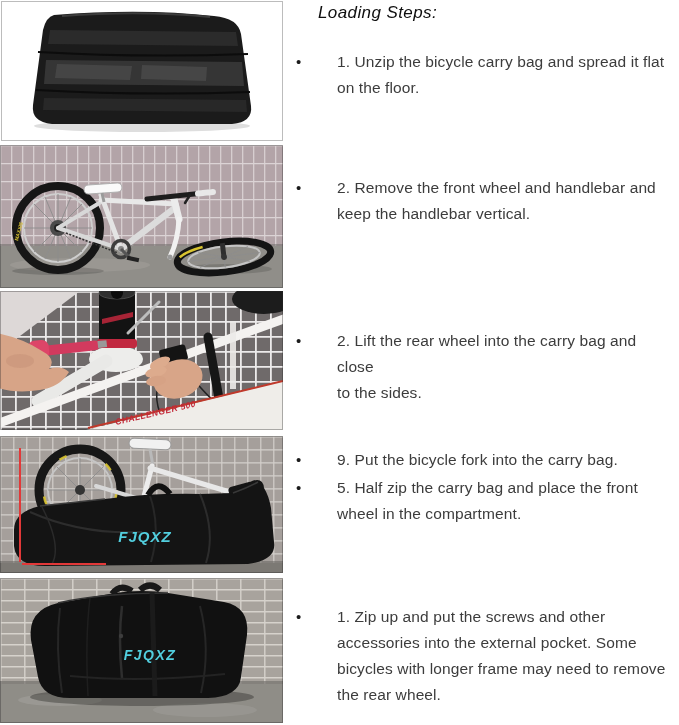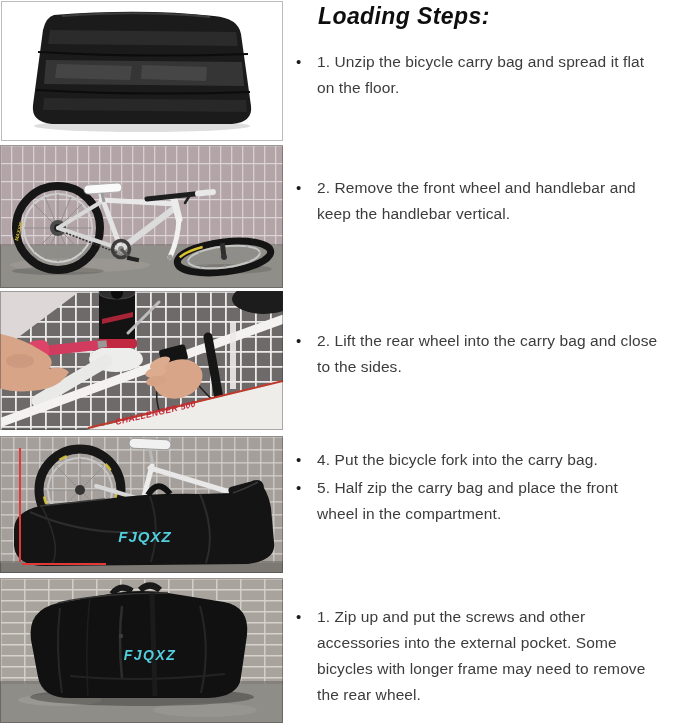--- a/index.html
+++ b/index.html
@@ -10,31 +10,31 @@
   .photo{position:absolute;left:0;width:283px;overflow:hidden;background:#fff;}
   .photo svg{display:block;}
   #photo1{top:1px;left:1px;width:280px;height:138px;border:1px solid #bcbcbc;}
   #photo2{top:145px;height:143px;outline:1px solid rgba(40,40,40,.35);outline-offset:-1px;}
   #photo3{top:291px;height:139px;outline:1px solid rgba(40,40,40,.35);outline-offset:-1px;}
   #photo4{top:436px;height:137px;outline:1px solid rgba(40,40,40,.35);outline-offset:-1px;}
   #photo5{top:578px;height:145px;outline:1px solid rgba(40,40,40,.35);outline-offset:-1px;}
 
   .title{
     position:absolute;left:318px;top:3px;
-    font-size:23px;font-weight:bold;font-style:italic;color:#0e0e0e;
+    font-size:17px;font-weight:normal;font-style:italic;color:#0e0e0e;
     letter-spacing:.4px;white-space:nowrap;
   }
   .step{position:absolute;left:296px;width:378px;display:flex;align-items:flex-start;}
   .step .bullet{
     flex:0 0 auto;width:13px;font-size:15px;line-height:26px;color:#1c1c1c;
     text-align:left;margin-right:8px;
   }
   .step .step-text{
     flex:1 1 auto;font-size:15.5px;line-height:26px;color:#3c3c3c;
-    white-space:pre-line;letter-spacing:.1px;
+    white-space:pre-line;letter-spacing:.1px;margin-left:20px;
   }
   #step-1{top:49px;}
   #step-2{top:175px;}
   #step-3{top:328px;}
   #step-4{top:447px;}
   #step-5{top:475px;}
   #step-6{top:604px;}
   svg text{font-family:"Liberation Sans",sans-serif;}
 </style>
 </head>
@@ -284,21 +284,21 @@
     <span class="step-text">2. Remove the front wheel and handlebar and
 keep the handlebar vertical.</span>
   </div>
   <div class="step" id="step-3">
     <span class="bullet">•</span>
     <span class="step-text">2. Lift the rear wheel into the carry bag and close
 to the sides.</span>
   </div>
   <div class="step" id="step-4">
     <span class="bullet">•</span>
-    <span class="step-text">4. Put the bicycle fork into the carry bag.</span>
+    <span class="step-text">9. Put the bicycle fork into the carry bag.</span>
   </div>
   <div class="step" id="step-5">
     <span class="bullet">•</span>
     <span class="step-text">5. Half zip the carry bag and place the front
 wheel in the compartment.</span>
   </div>
   <div class="step" id="step-6">
     <span class="bullet">•</span>
     <span class="step-text">1. Zip up and put the screws and other
 accessories into the external pocket. Some

